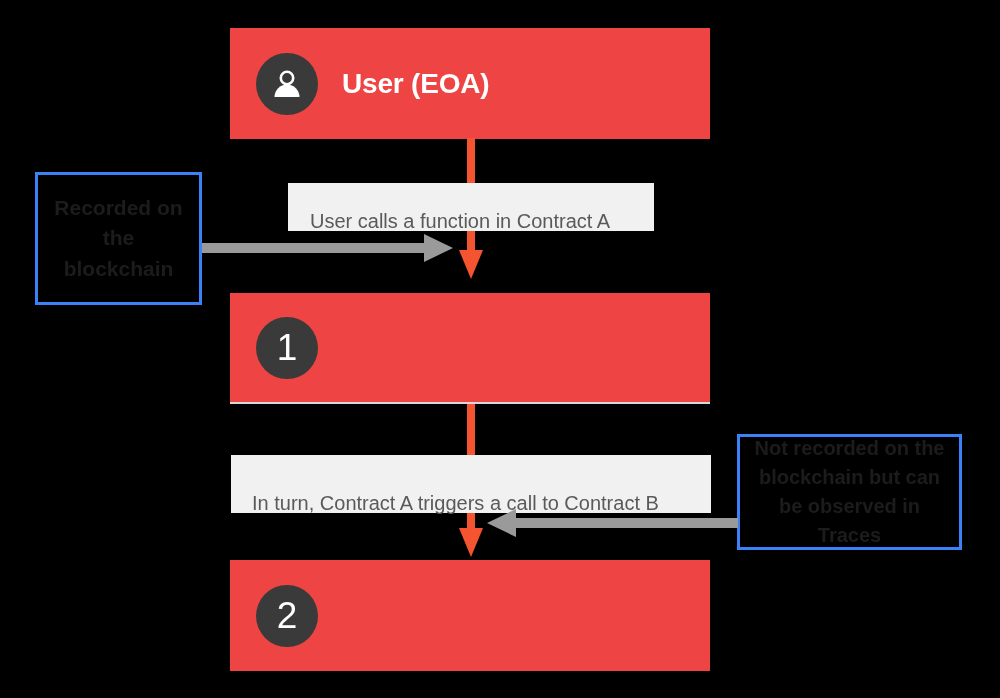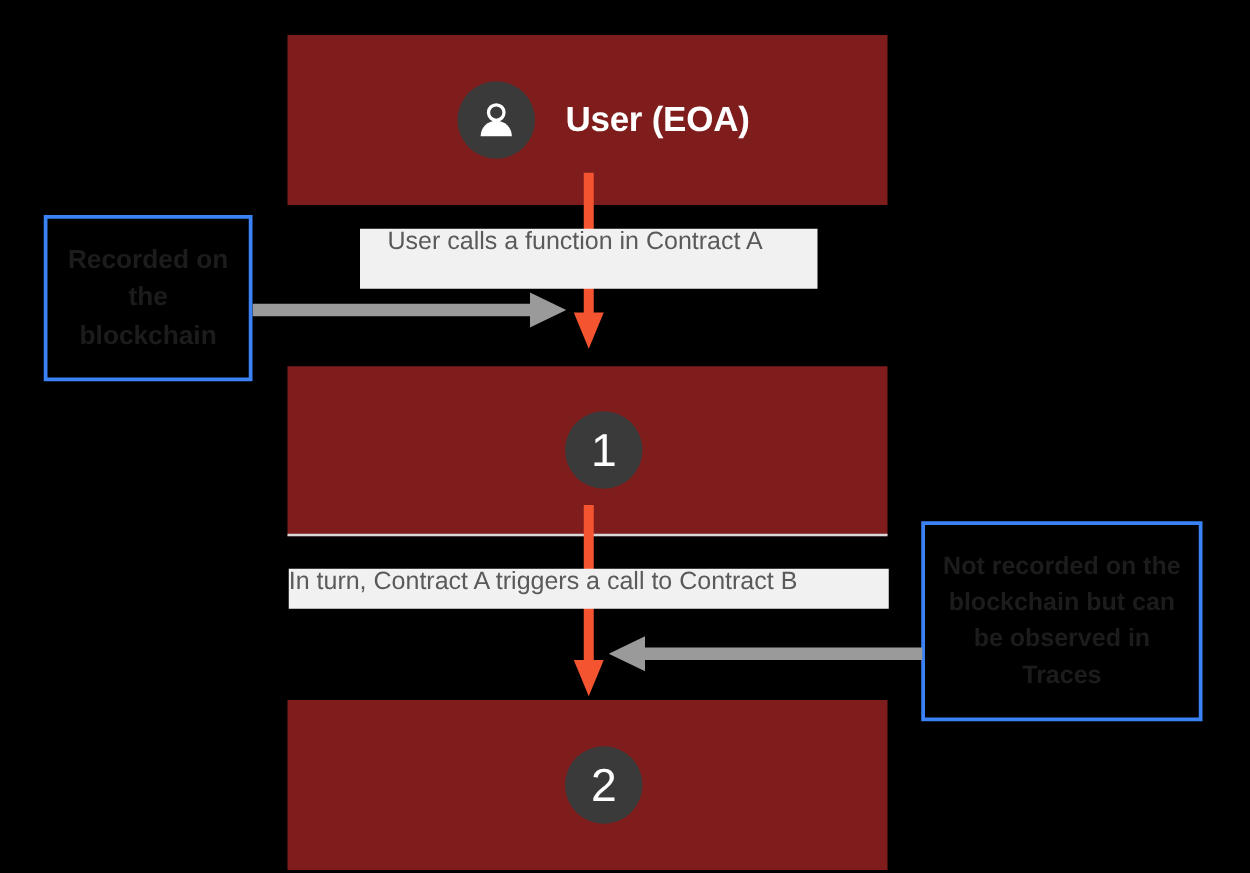--- a/index.html
+++ b/index.html
@@ -5,23 +5,23 @@
   html,body{margin:0;padding:0;background:#000;}
   body{
     width:1000px;height:698px;overflow:hidden;position:relative;
     font-family:"Liberation Sans","DejaVu Sans",sans-serif;
     -webkit-font-smoothing:antialiased;
   }
   #canvas{position:absolute;left:0;top:0;width:1000px;height:698px;background:#000;}
 
   
   .node{
-    position:absolute;left:230px;width:480px;height:136px;
-    background:#7f1d1d;box-sizing:border-box;
-    display:flex;align-items:center;justify-content:center;
+    position:absolute;left:230px;width:480px;height:111px;
+    background:#ef4444;box-sizing:border-box;
+    display:flex;align-items:center;
   }
   .node.ruled{border-bottom:2px solid #d8d8d8;}
   .node-badge{
     width:62px;height:62px;border-radius:50%;
     background:#3a3a3a;margin-left:26px;
     display:flex;align-items:center;justify-content:center;
     flex:0 0 auto;
   }
   .node-badge .num{
     color:#ffffff;font-size:37px;font-weight:400;line-height:1;
@@ -40,34 +40,34 @@
   
   .flow-arrow{position:absolute;left:458px;width:26px;}
   #flow-arrow-1{top:138px;height:142px;}
   #flow-arrow-2{top:404px;height:154px;}
   .flow-arrow svg{display:block;width:26px;height:100%;}
 
   
   .caption{
     position:absolute;background:#f1f1f1;
     color:#5a5a5a;font-size:20px;line-height:1;
-    display:flex;align-items:flex-start;box-sizing:border-box;
+    display:flex;align-items:flex-end;box-sizing:border-box;
     white-space:nowrap;
   }
   #caption-1{left:288px;top:183px;width:366px;height:48px;padding-left:22px;}
-  #caption-2{left:231px;top:455px;width:480px;height:32px;}
+  #caption-2{left:231px;top:455px;width:480px;height:58px;padding-left:21px;}
 
   
   .note{
     position:absolute;border:3px solid #3b82f6;background:#000;
     box-sizing:border-box;display:flex;align-items:center;justify-content:center;
     text-align:center;color:#1c1c1c;font-weight:700;
   }
   #note-left{left:35px;top:172px;width:167px;height:133px;font-size:21px;line-height:1.45;}
-  #note-right{left:737px;top:417px;width:225px;height:160px;font-size:20px;line-height:1.45;}
+  #note-right{left:737px;top:434px;width:225px;height:116px;font-size:20px;line-height:1.45;}
   .note span{display:block;padding:0 10px;}
 
   
   .gray-arrow{position:absolute;}
   #gray-arrow-left{left:202px;top:230px;width:252px;height:36px;}
   #gray-arrow-right{left:486px;top:505px;width:252px;height:36px;}
   .gray-arrow svg{display:block;width:100%;height:100%;}
 </style>
 </head>
 <body>

